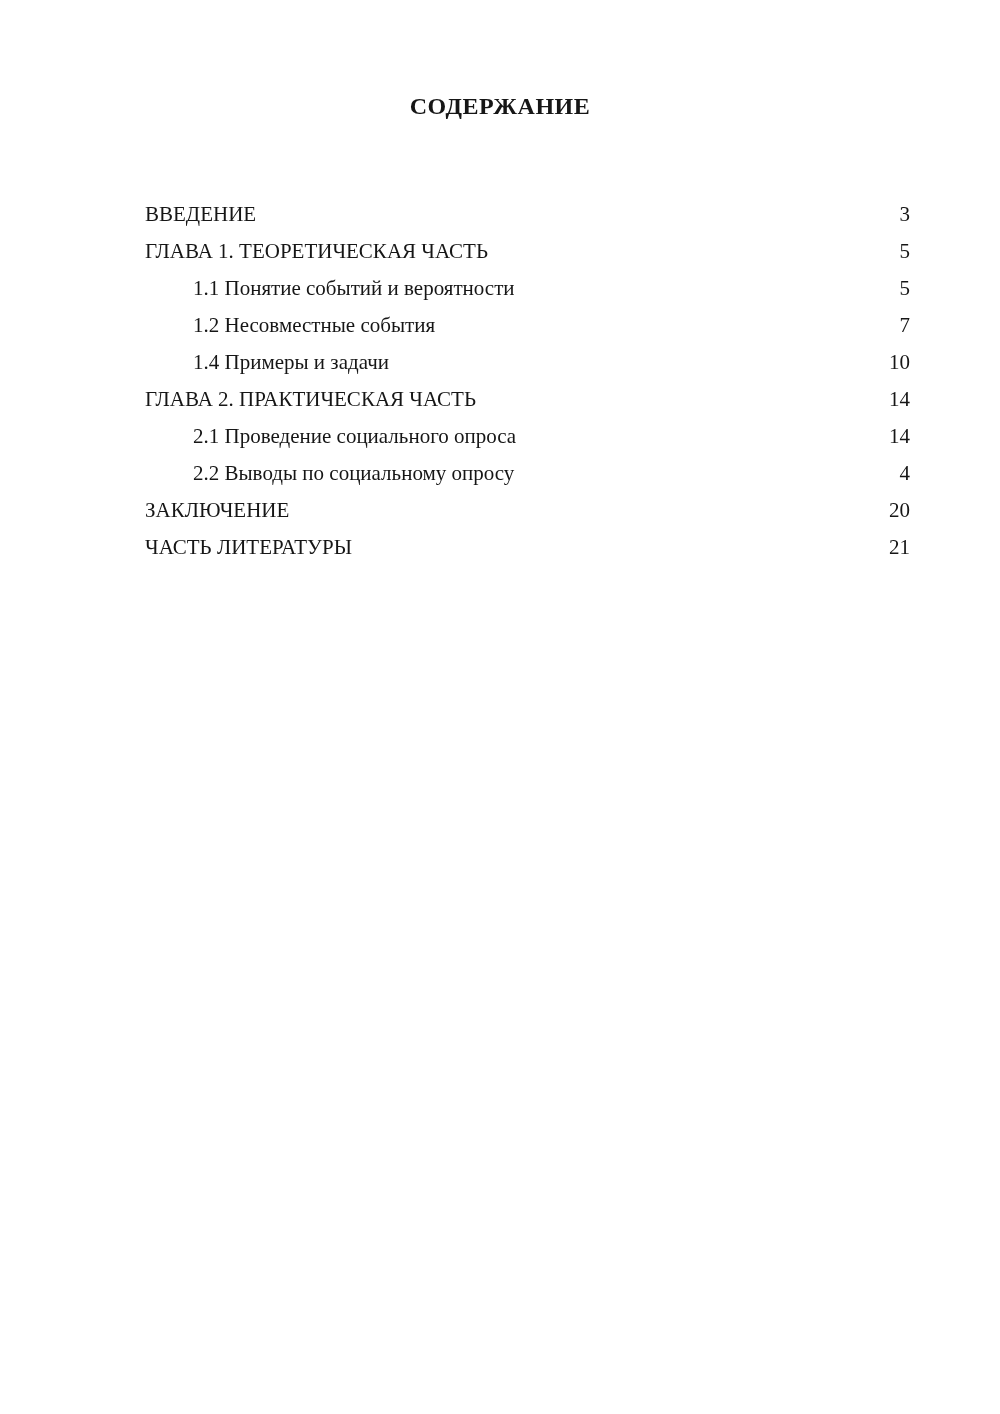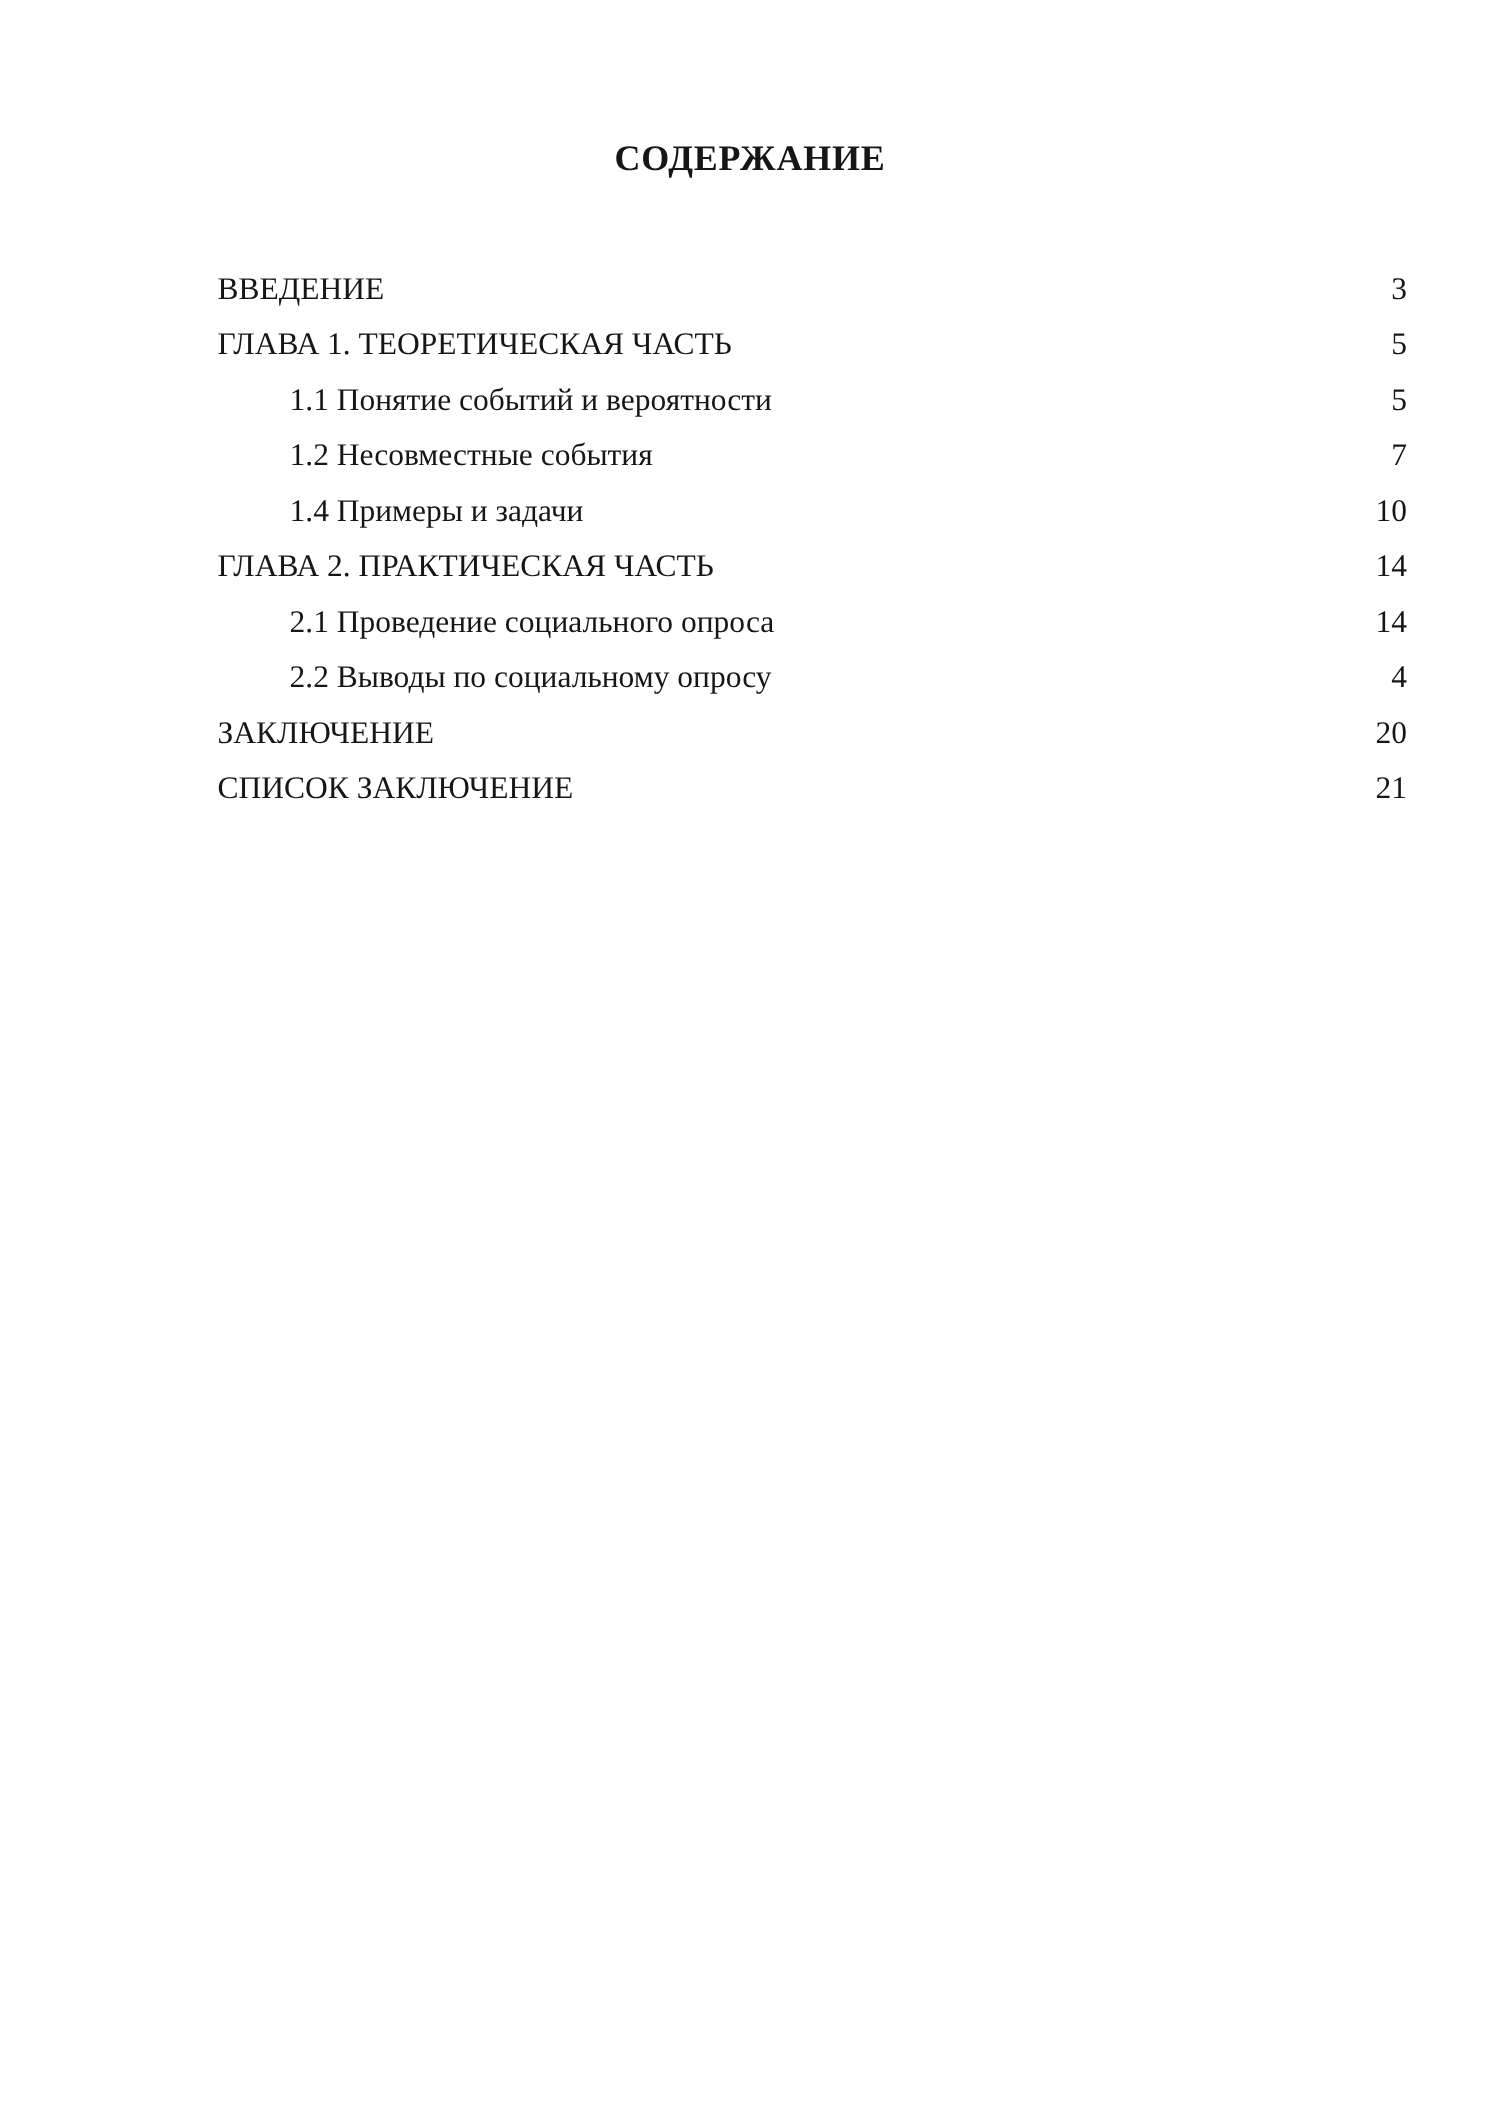--- a/index.html
+++ b/index.html
@@ -20,23 +20,23 @@
     overflow: hidden;
   }
   .doc-title {
     text-align: center;
     font-size: 24px;
     font-weight: bold;
     letter-spacing: 0.5px;
     line-height: 27px;
   }
   .toc {
-    margin-top: 54px;
+    margin-top: 76px;
     padding-left: 145px;
-    padding-right: 62px;
+    padding-right: 90px;
   }
   .toc-row {
     display: flex;
     justify-content: space-between;
     align-items: baseline;
     height: 37px;
     line-height: 37px;
     font-size: 21px;
     white-space: nowrap;
   }
@@ -99,19 +99,19 @@
       </div>
       <div class="toc-row sub">
         <span class="toc-label">2.2 Выводы по социальному опросу</span>
         <span class="toc-page">4</span>
       </div>
       <div class="toc-row">
         <span class="toc-label">ЗАКЛЮЧЕНИЕ</span>
         <span class="toc-page">20</span>
       </div>
       <div class="toc-row">
-        <span class="toc-label">СПИСОК ЗАКЛЮЧЕНИЕ</span>
+        <span class="toc-label">ЧАСТЬ ЛИТЕРАТУРЫ</span>
         <span class="toc-page">21</span>
       </div>
     </div>
 
   <div class="page-footer">2</div>
 </div>
 
 </body></html>

